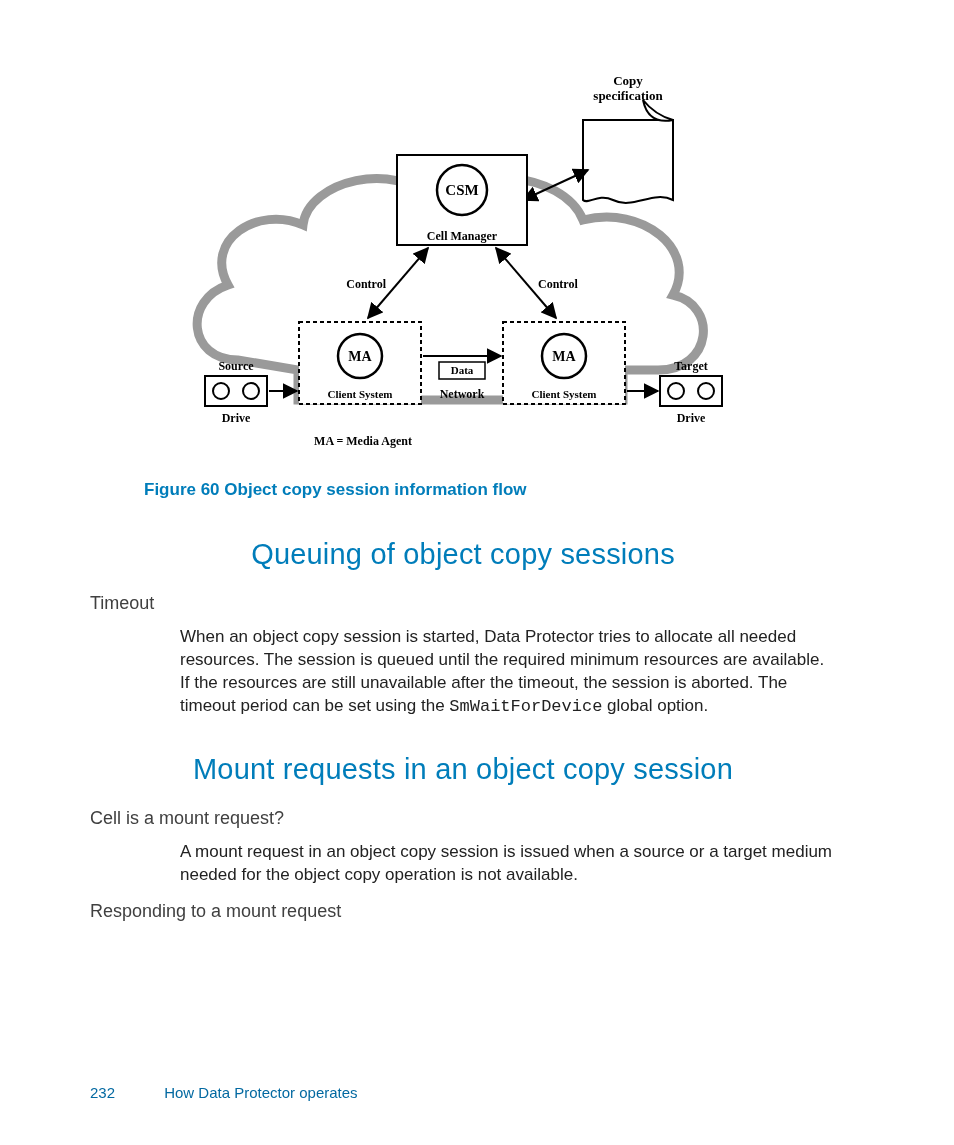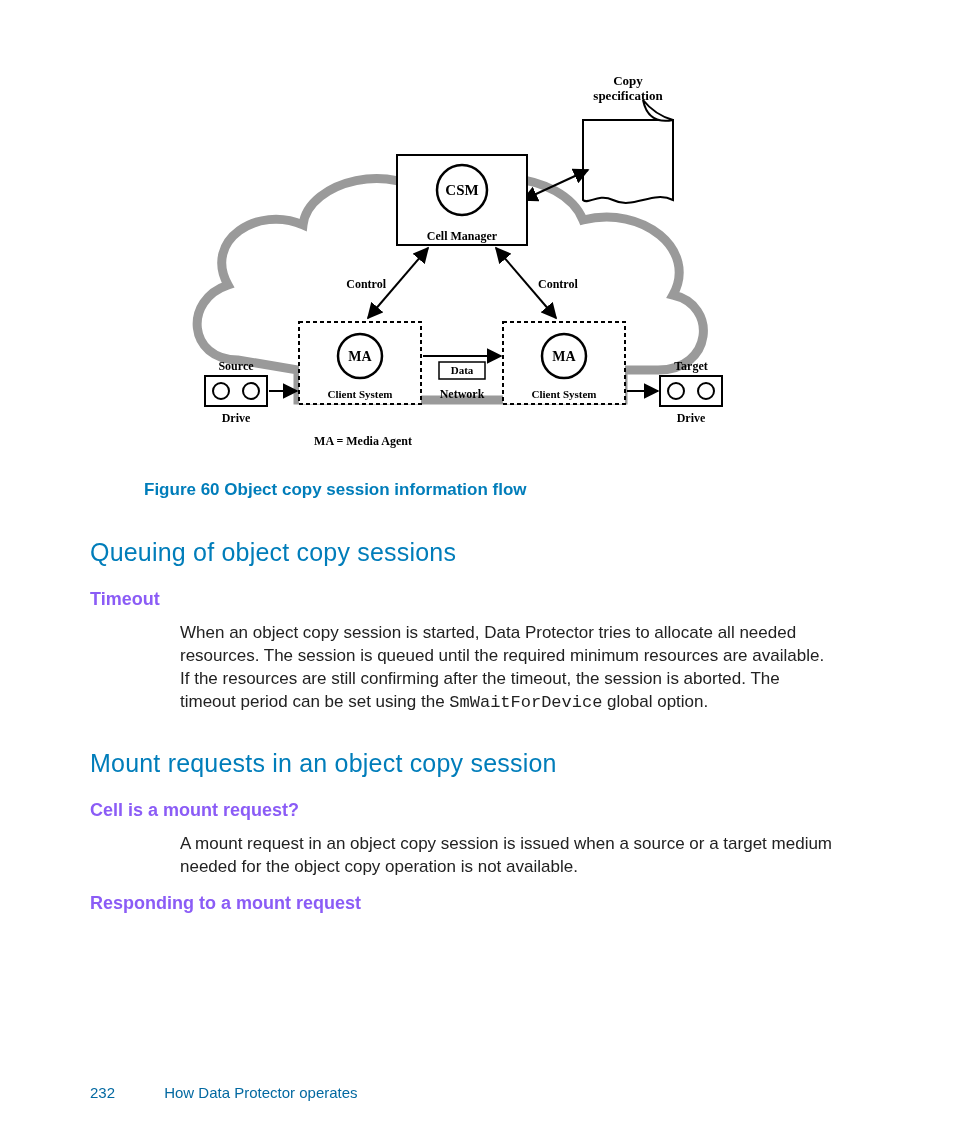--- a/index.html
+++ b/index.html
@@ -24,27 +24,28 @@
   .diagram svg { display: block; }
   .fig-caption {
     color: #007dba;
     font-weight: bold;
     font-size: 17px;
     margin: 10px 0 38px 54px;
   }
   h2.section {
     color: #007dba;
     font-weight: normal;
-    font-size: 25px;
+    font-size: 29px;
     margin: 34px 0 22px 0;
     letter-spacing: 0.2px;
+    text-align: center;
   }
   h3.subsection {
-    color: #8b5cf6;
-    font-weight: bold;
+    color: #404040;
+    font-weight: normal;
     font-size: 18px;
     margin: 14px 0 12px 0;
   }
   p.body {
     font-size: 17px;
     line-height: 1.35;
     margin: 8px 0 8px 90px;
     color: #222;
   }
   code.mono {
@@ -136,21 +137,21 @@
     </svg>
   </div>
 
   <div class="fig-caption">Figure 60 Object copy session information flow</div>
 
   <h2 class="section">Queuing of object copy sessions</h2>
 
   <h3 class="subsection">Timeout</h3>
 
   <p class="body">
-    <span>When an object copy session is started, Data Protector tries to allocate all needed resources. The session is queued until the required minimum resources are available. If the resources are still confirming after the timeout, the session is aborted. The timeout period can be set using the </span><code class="mono">SmWaitForDevice</code><span> global option.</span>
+    <span>When an object copy session is started, Data Protector tries to allocate all needed resources. The session is queued until the required minimum resources are available. If the resources are still unavailable after the timeout, the session is aborted. The timeout period can be set using the </span><code class="mono">SmWaitForDevice</code><span> global option.</span>
   </p>
 
   <h2 class="section">Mount requests in an object copy session</h2>
 
   <h3 class="subsection">Cell is a mount request?</h3>
   <p class="body">A mount request in an object copy session is issued when a source or a target medium needed for the object copy operation is not available.</p>
 
   <h3 class="subsection">Responding to a mount request</h3>
 
 </div>

